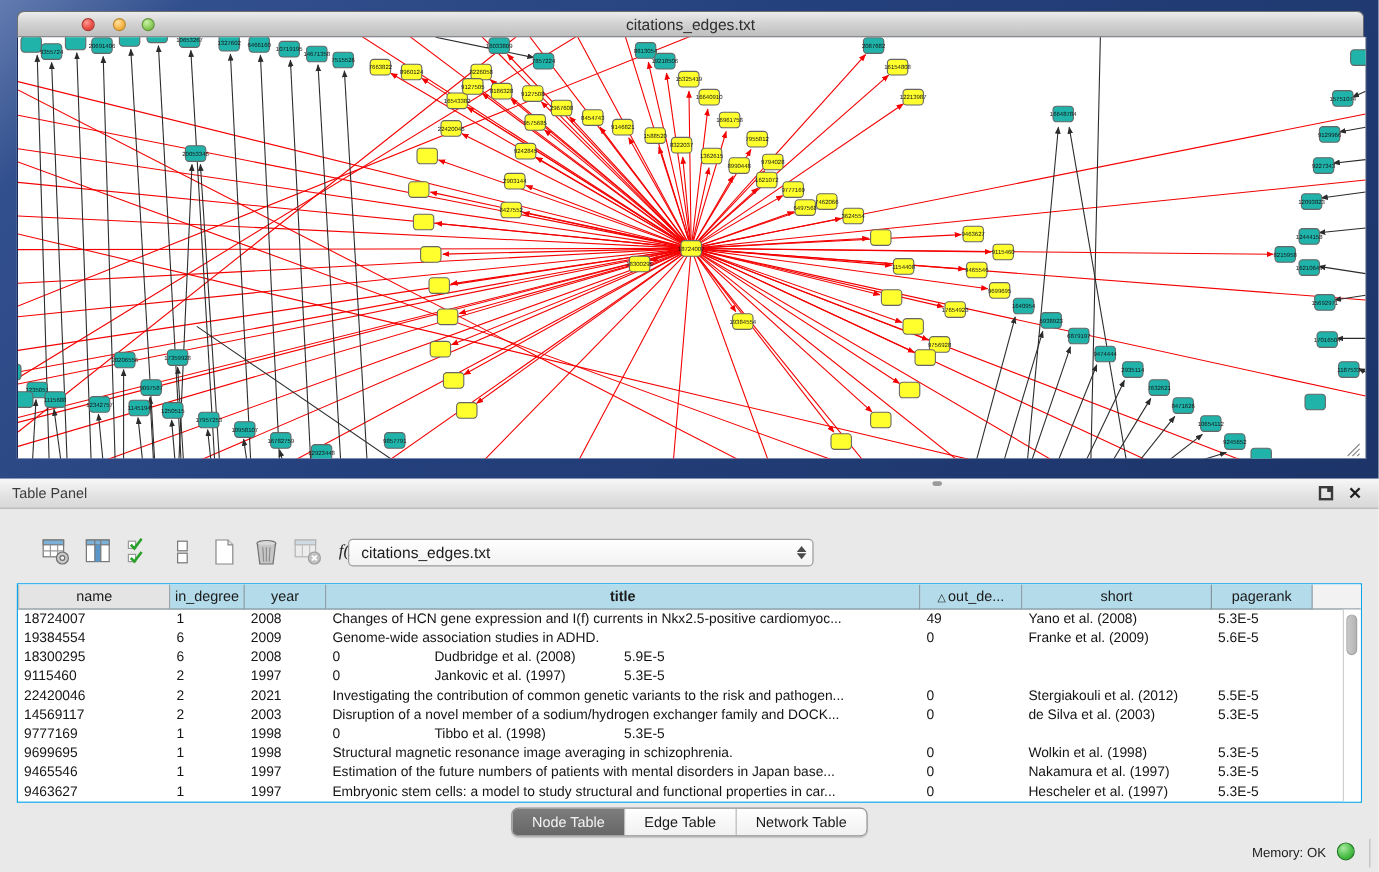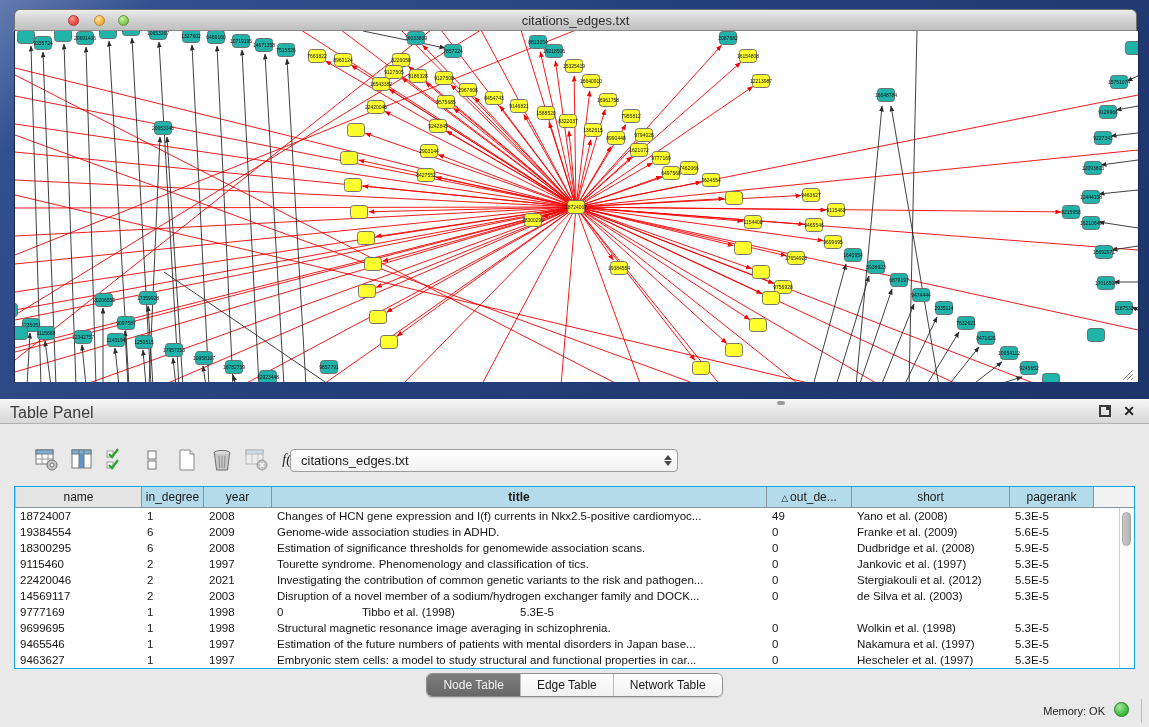--- a/index.html
+++ b/index.html
@@ -19,21 +19,21 @@
   #tl-zoom{left:103px;background:radial-gradient(circle at 35% 30%,#c8f0a8,#8ecf5a 55%,#5da03a);border:1px solid #62973c;}
   #win-title{position:absolute;left:0;right:0;top:3px;text-align:center;
     font-size:13px;font-weight:500;color:#2e2e2e;}
   #canvas{position:absolute;left:14px;top:31px;width:1123px;height:351px;
     background:#ffffff;border-left:1px solid #16295a;border-right:1px solid #16295a;box-sizing:content-box;}
   #net-svg{display:block;}
   
   #panel{position:absolute;left:0;top:399px;width:1149px;height:328px;background:#e9e9e9;}
   #panel-header{position:absolute;left:0;top:0;width:1149px;height:25px;
     background:linear-gradient(#f7f7f7,#e2e2e2 60%,#d8d8d8);border-bottom:1px solid #b2b2b2;box-sizing:border-box;}
-  #panel-title{position:absolute;left:10px;top:5px;font-size:16px;color:#3c3c3c;}
+  #panel-title{position:absolute;left:10px;top:5px;font-size:12px;color:#3c3c3c;}
   #split-handle{position:absolute;left:777px;top:2px;width:8px;height:4px;border-radius:2px;background:#9a9a9a;}
   #float-btn{position:absolute;right:38px;top:6px;width:12px;height:12px;border:2px solid #3a3a3a;box-sizing:border-box;}
   #float-btn:after{content:"";position:absolute;right:-1px;top:-1px;width:4px;height:4px;background:#3a3a3a;}
   #close-btn{position:absolute;right:14px;top:3px;font-size:14px;font-weight:bold;color:#1d1d1d;line-height:18px;}
   
   #toolbar{position:absolute;left:34px;top:46px;height:30px;display:flex;align-items:center;gap:9px;}
   .tool{width:26px;height:26px;display:flex;align-items:center;justify-content:center;}
   .fx{font-family:"Liberation Serif",serif;font-style:italic;font-size:14px;color:#222;}
   #table-select{position:absolute;left:290px;top:50px;width:388px;height:23px;
     background:linear-gradient(#ffffff,#f2f2f2);border:1px solid #9d9d9d;border-radius:4px;
@@ -790,30 +790,28 @@
             <div class="td" style="width: 68px;">2009</div>
             <div class="td" style="width: 495px;">Genome-wide association studies in ADHD.</div>
             <div class="td" style="width: 85px;">0</div>
             <div class="td" style="width: 158px;">Franke et al. (2009)</div>
             <div class="td" style="width: 84px;">5.6E-5</div>
           </div>
           <div class="tr">
             <div class="td" style="width: 127px;">18300295</div>
             <div class="td" style="width: 62px;">6</div>
             <div class="td" style="width: 68px;">2008</div>
-            <div class="td" style="width: 495px;">Estimation of significance thresholds for genomewide association scans.</div>
             <div class="td" style="width: 85px;">0</div>
             <div class="td" style="width: 158px;">Dudbridge et al. (2008)</div>
             <div class="td" style="width: 84px;">5.9E-5</div>
           </div>
           <div class="tr">
             <div class="td" style="width: 127px;">9115460</div>
             <div class="td" style="width: 62px;">2</div>
             <div class="td" style="width: 68px;">1997</div>
-            <div class="td" style="width: 495px;">Tourette syndrome. Phenomenology and classification of tics.</div>
             <div class="td" style="width: 85px;">0</div>
             <div class="td" style="width: 158px;">Jankovic et al. (1997)</div>
             <div class="td" style="width: 84px;">5.3E-5</div>
           </div>
           <div class="tr">
             <div class="td" style="width: 127px;">22420046</div>
             <div class="td" style="width: 62px;">2</div>
             <div class="td" style="width: 68px;">2021</div>
             <div class="td" style="width: 495px;">Investigating the contribution of common genetic variants to the risk and pathogen...</div>
             <div class="td" style="width: 85px;">0</div>

